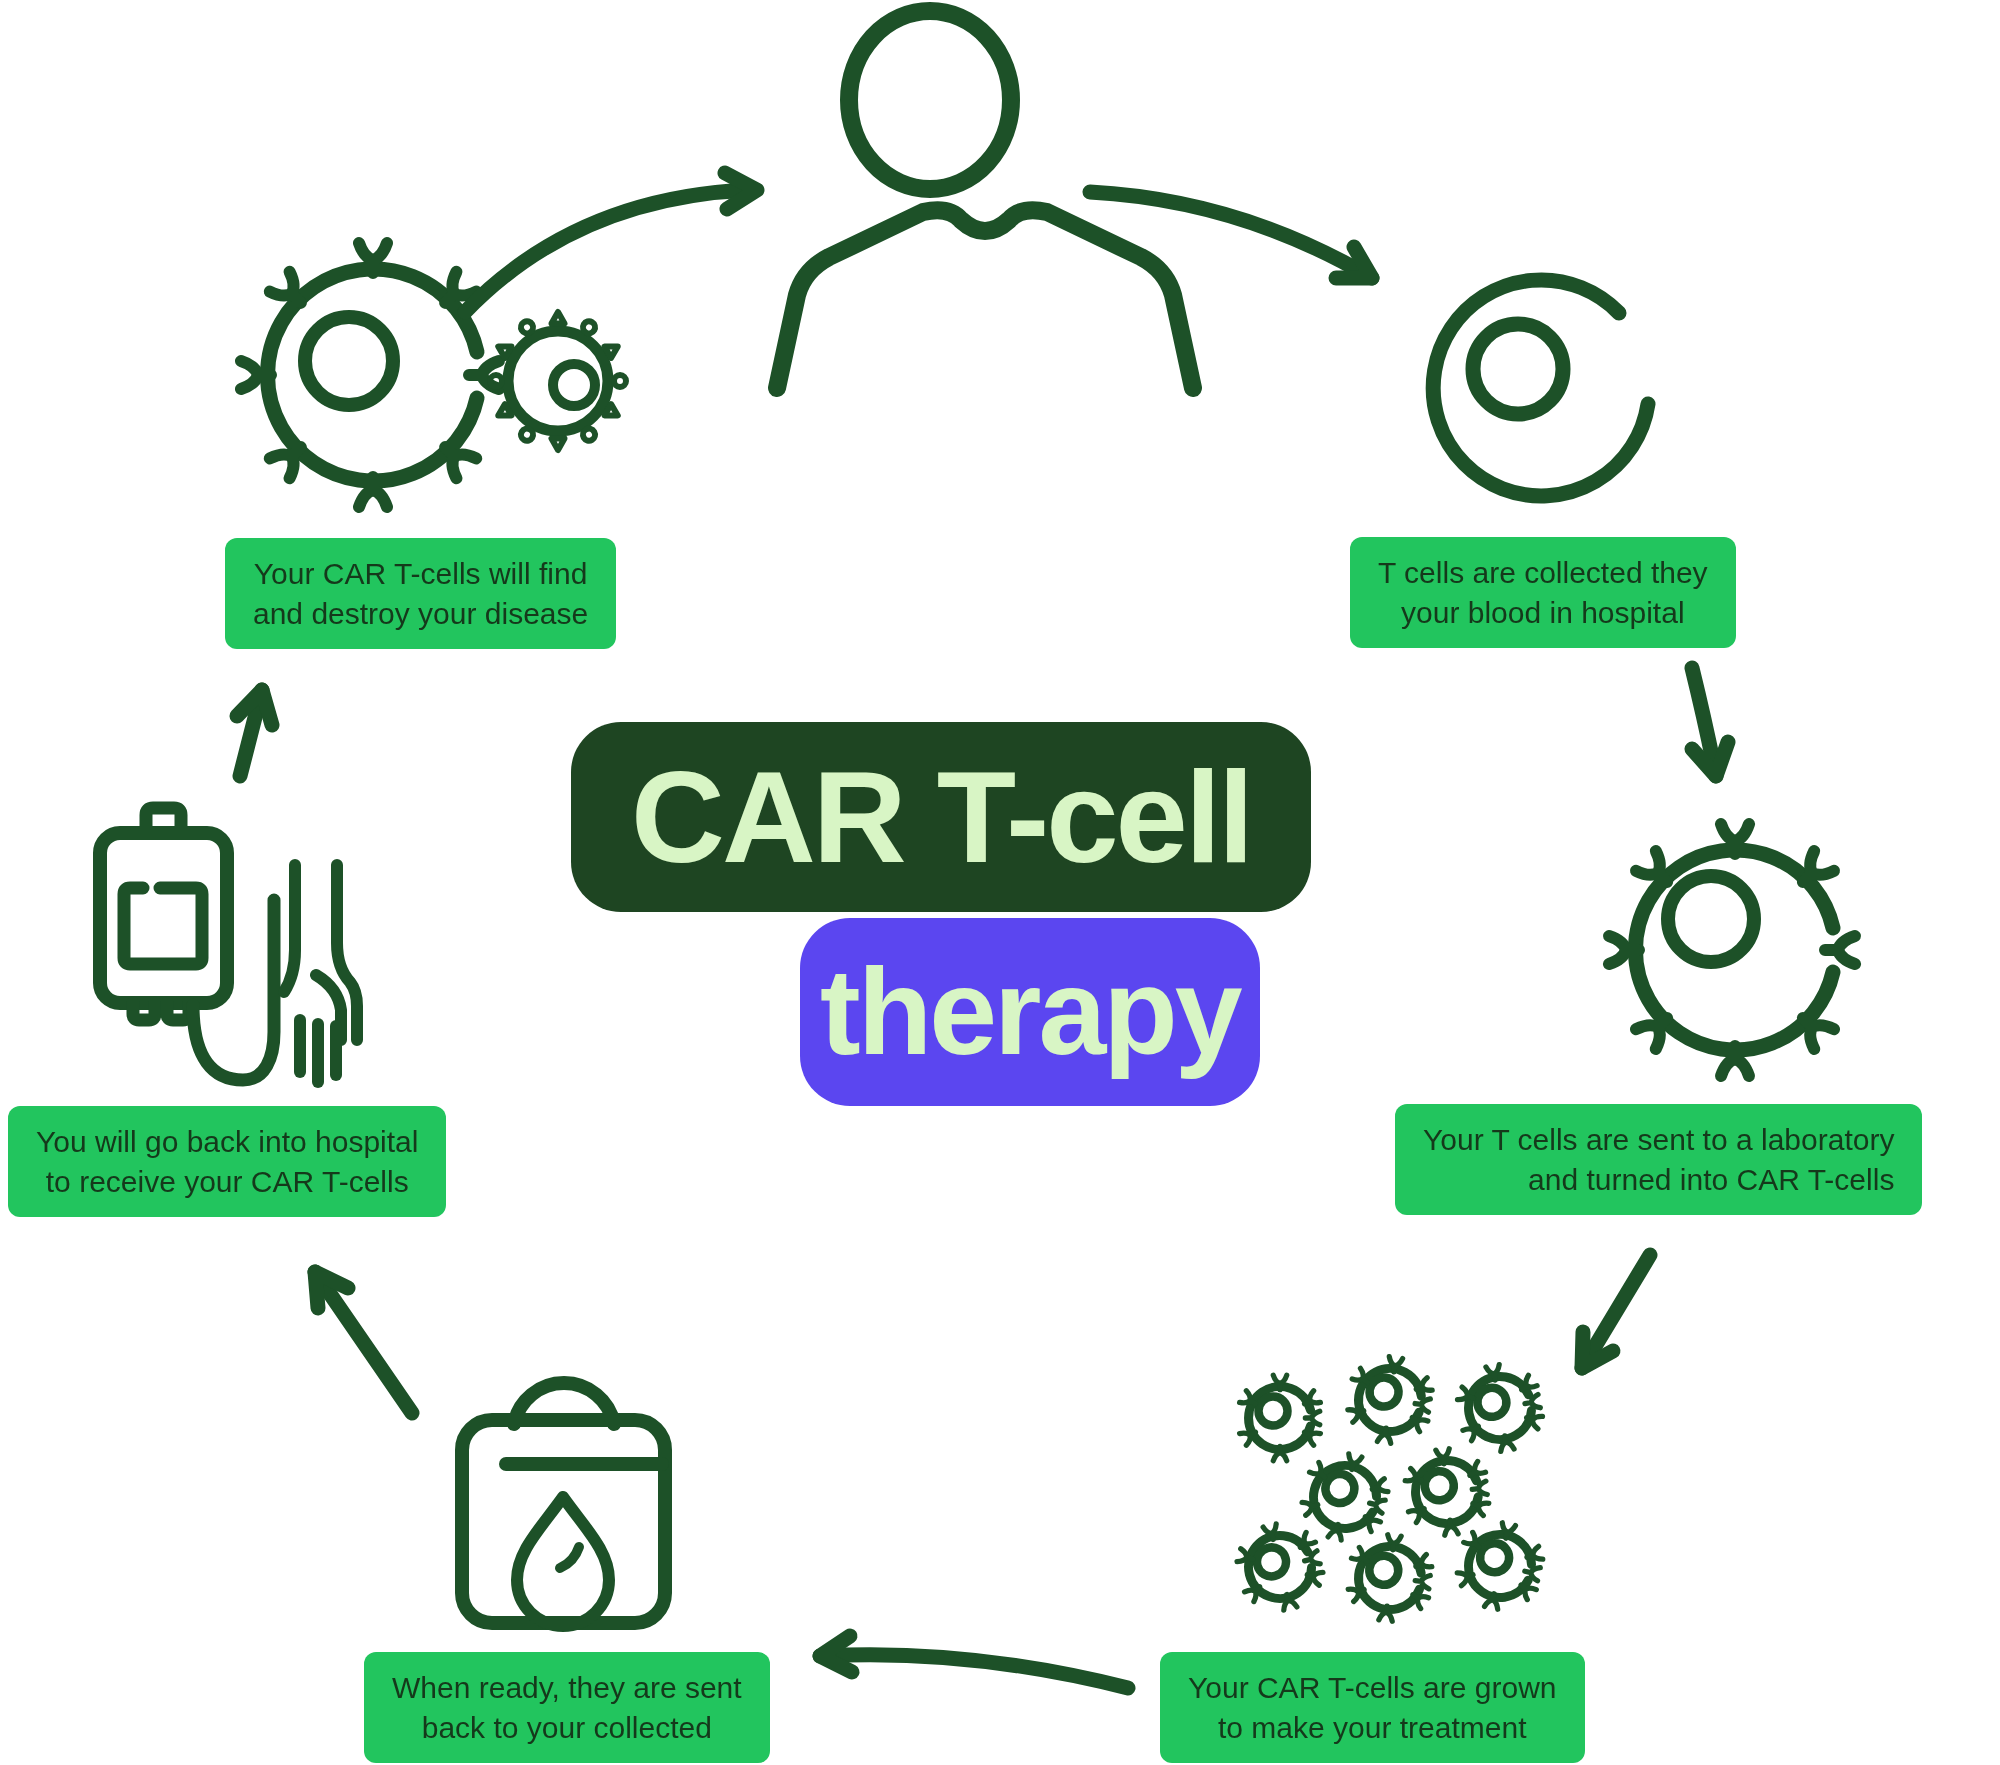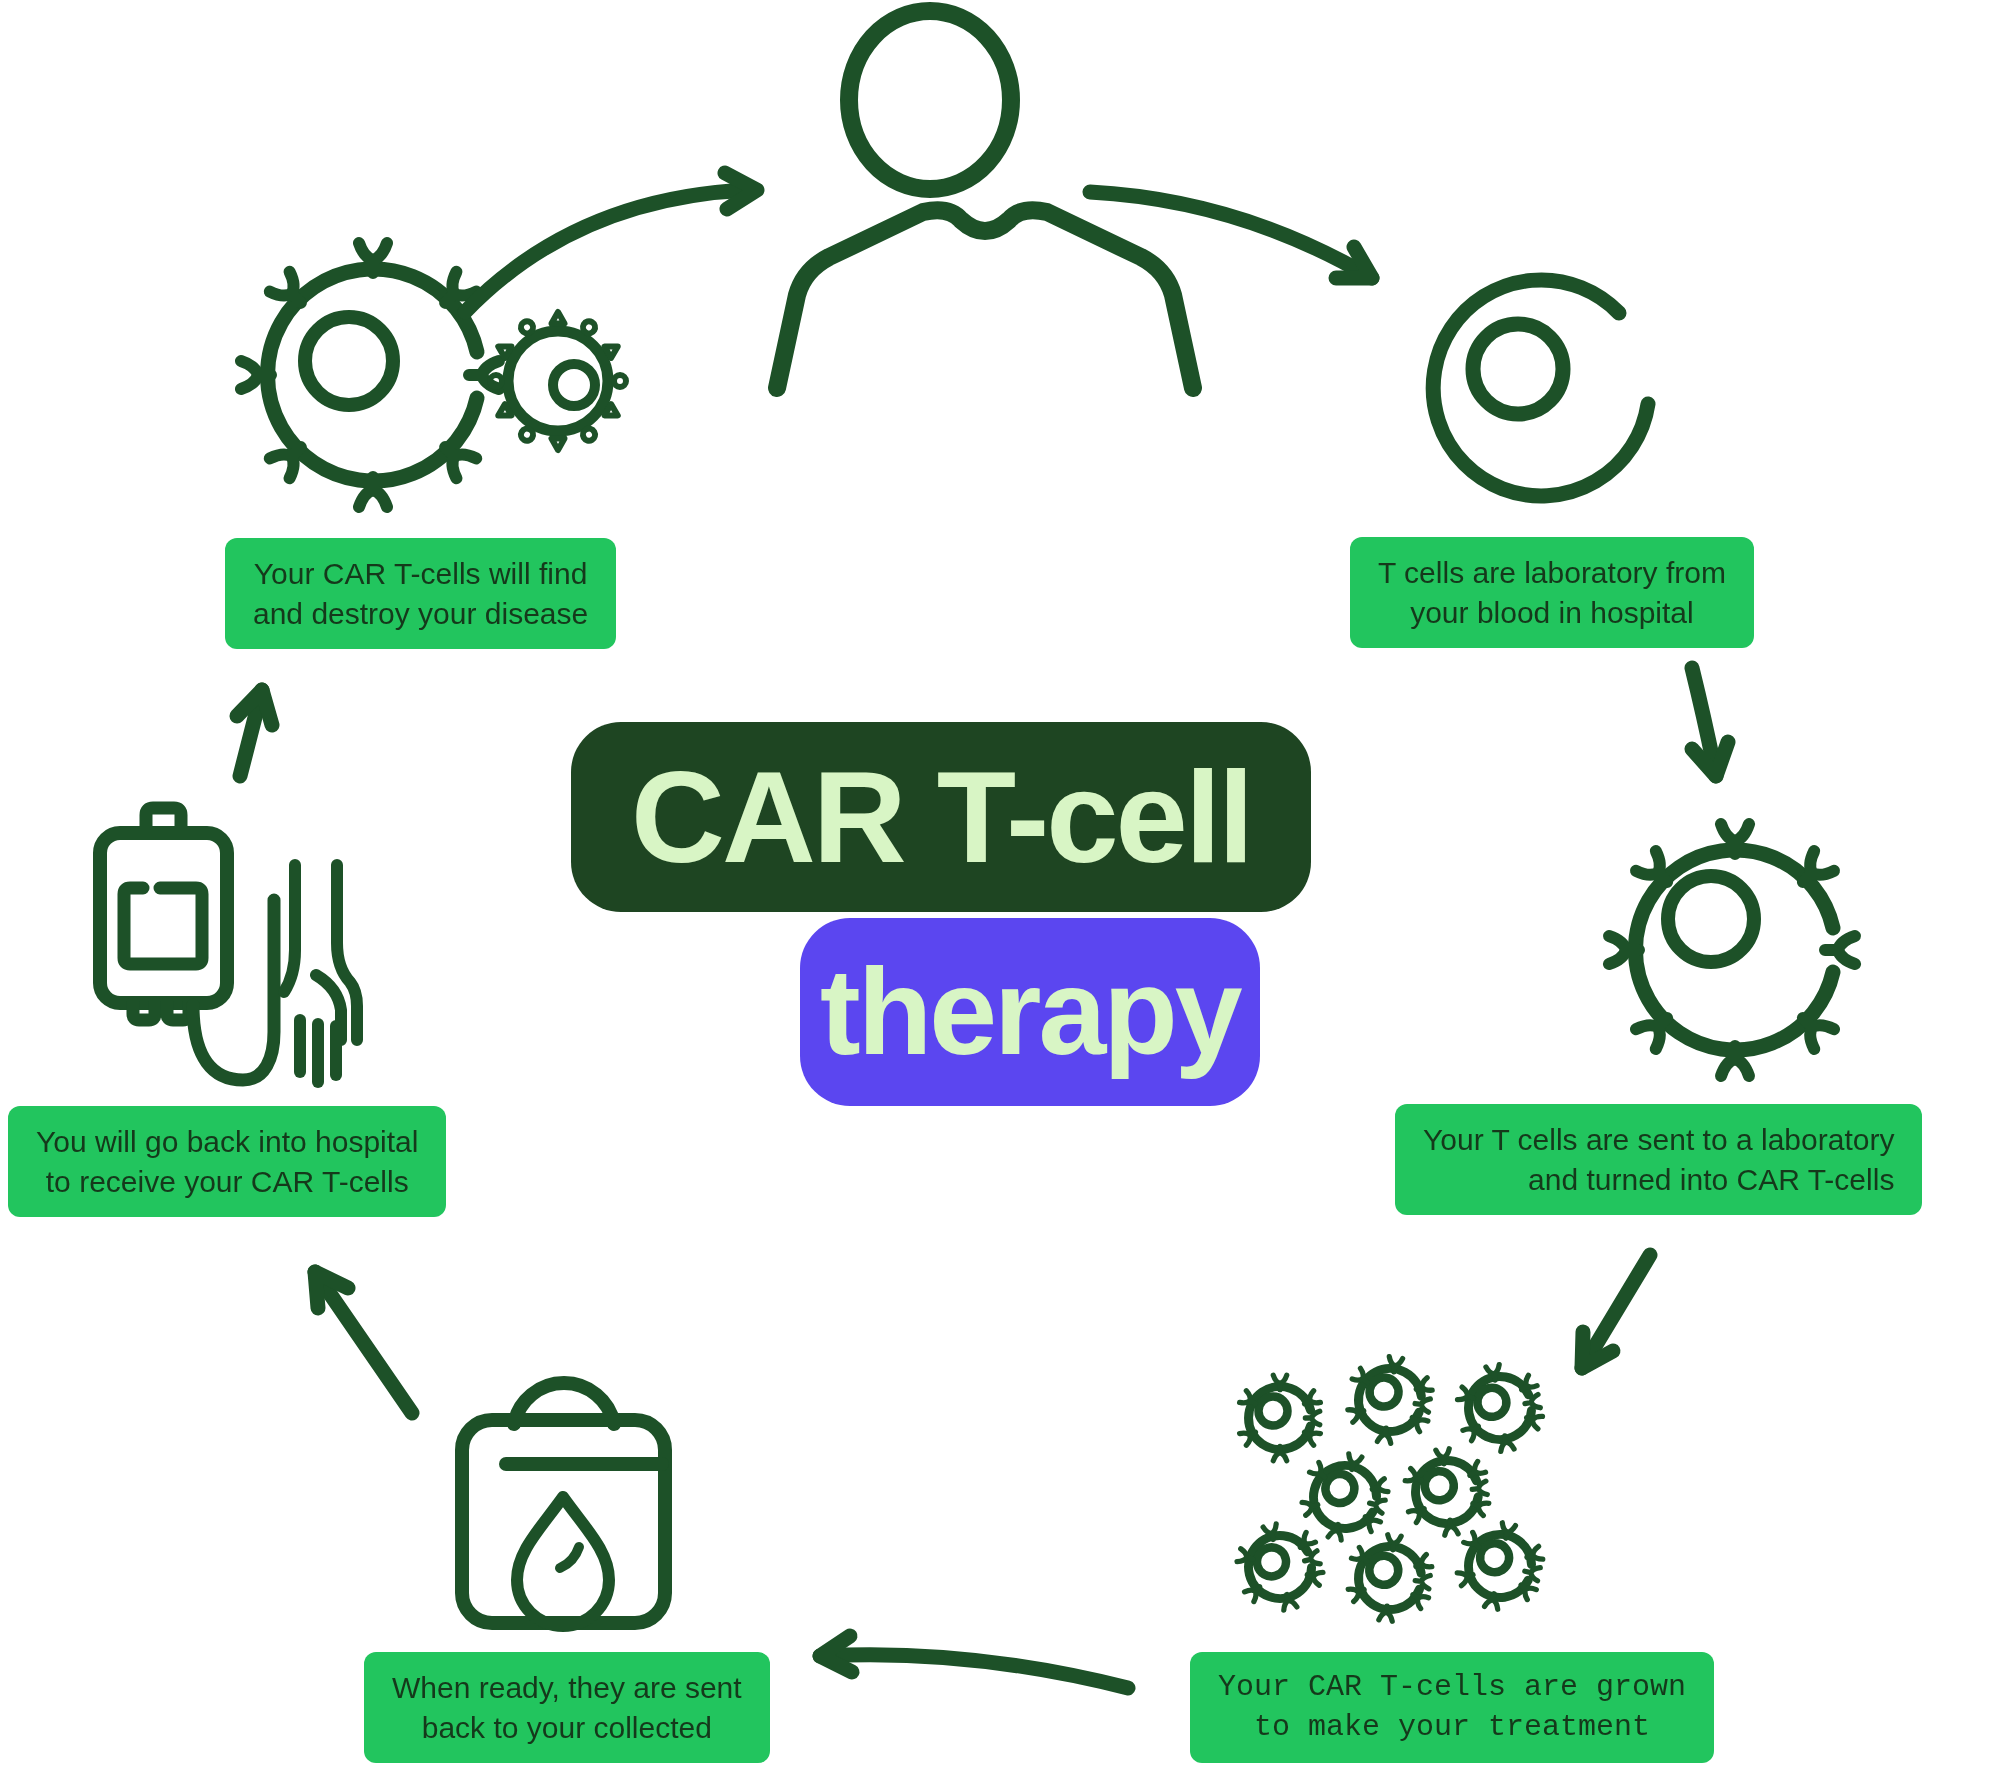--- a/index.html
+++ b/index.html
@@ -194,28 +194,28 @@
   </svg>
 
   <div class="title-box dark">
     <span>CAR T-cell</span>
   </div>
   <div class="title-box purple">
     <span>therapy</span>
   </div>
 
   <div class="label" style="left:1350px;top:537px;">
-    <span>T cells are laboratory from</span>
+    <span>T cells are collected they</span>
     <span>your blood in hospital</span>
   </div>
   <div class="label" style="left:1395px;top:1104px;text-align:right;">
     <span>Your T cells are sent to a laboratory</span>
     <span>and turned into CAR T-cells</span>
   </div>
-  <div class="label" style="left:1190px;top:1652px;font-family:Liberation Mono, monospace;">
+  <div class="label" style="left:1160px;top:1652px;">
     <span>Your CAR T-cells are grown</span>
     <span>to make your treatment</span>
   </div>
   <div class="label" style="left:364px;top:1652px;">
     <span>When ready, they are sent</span>
     <span>back to your collected</span>
   </div>
   <div class="label" style="left:8px;top:1106px;">
     <span>You will go back into hospital</span>
     <span>to receive your CAR T-cells</span>

